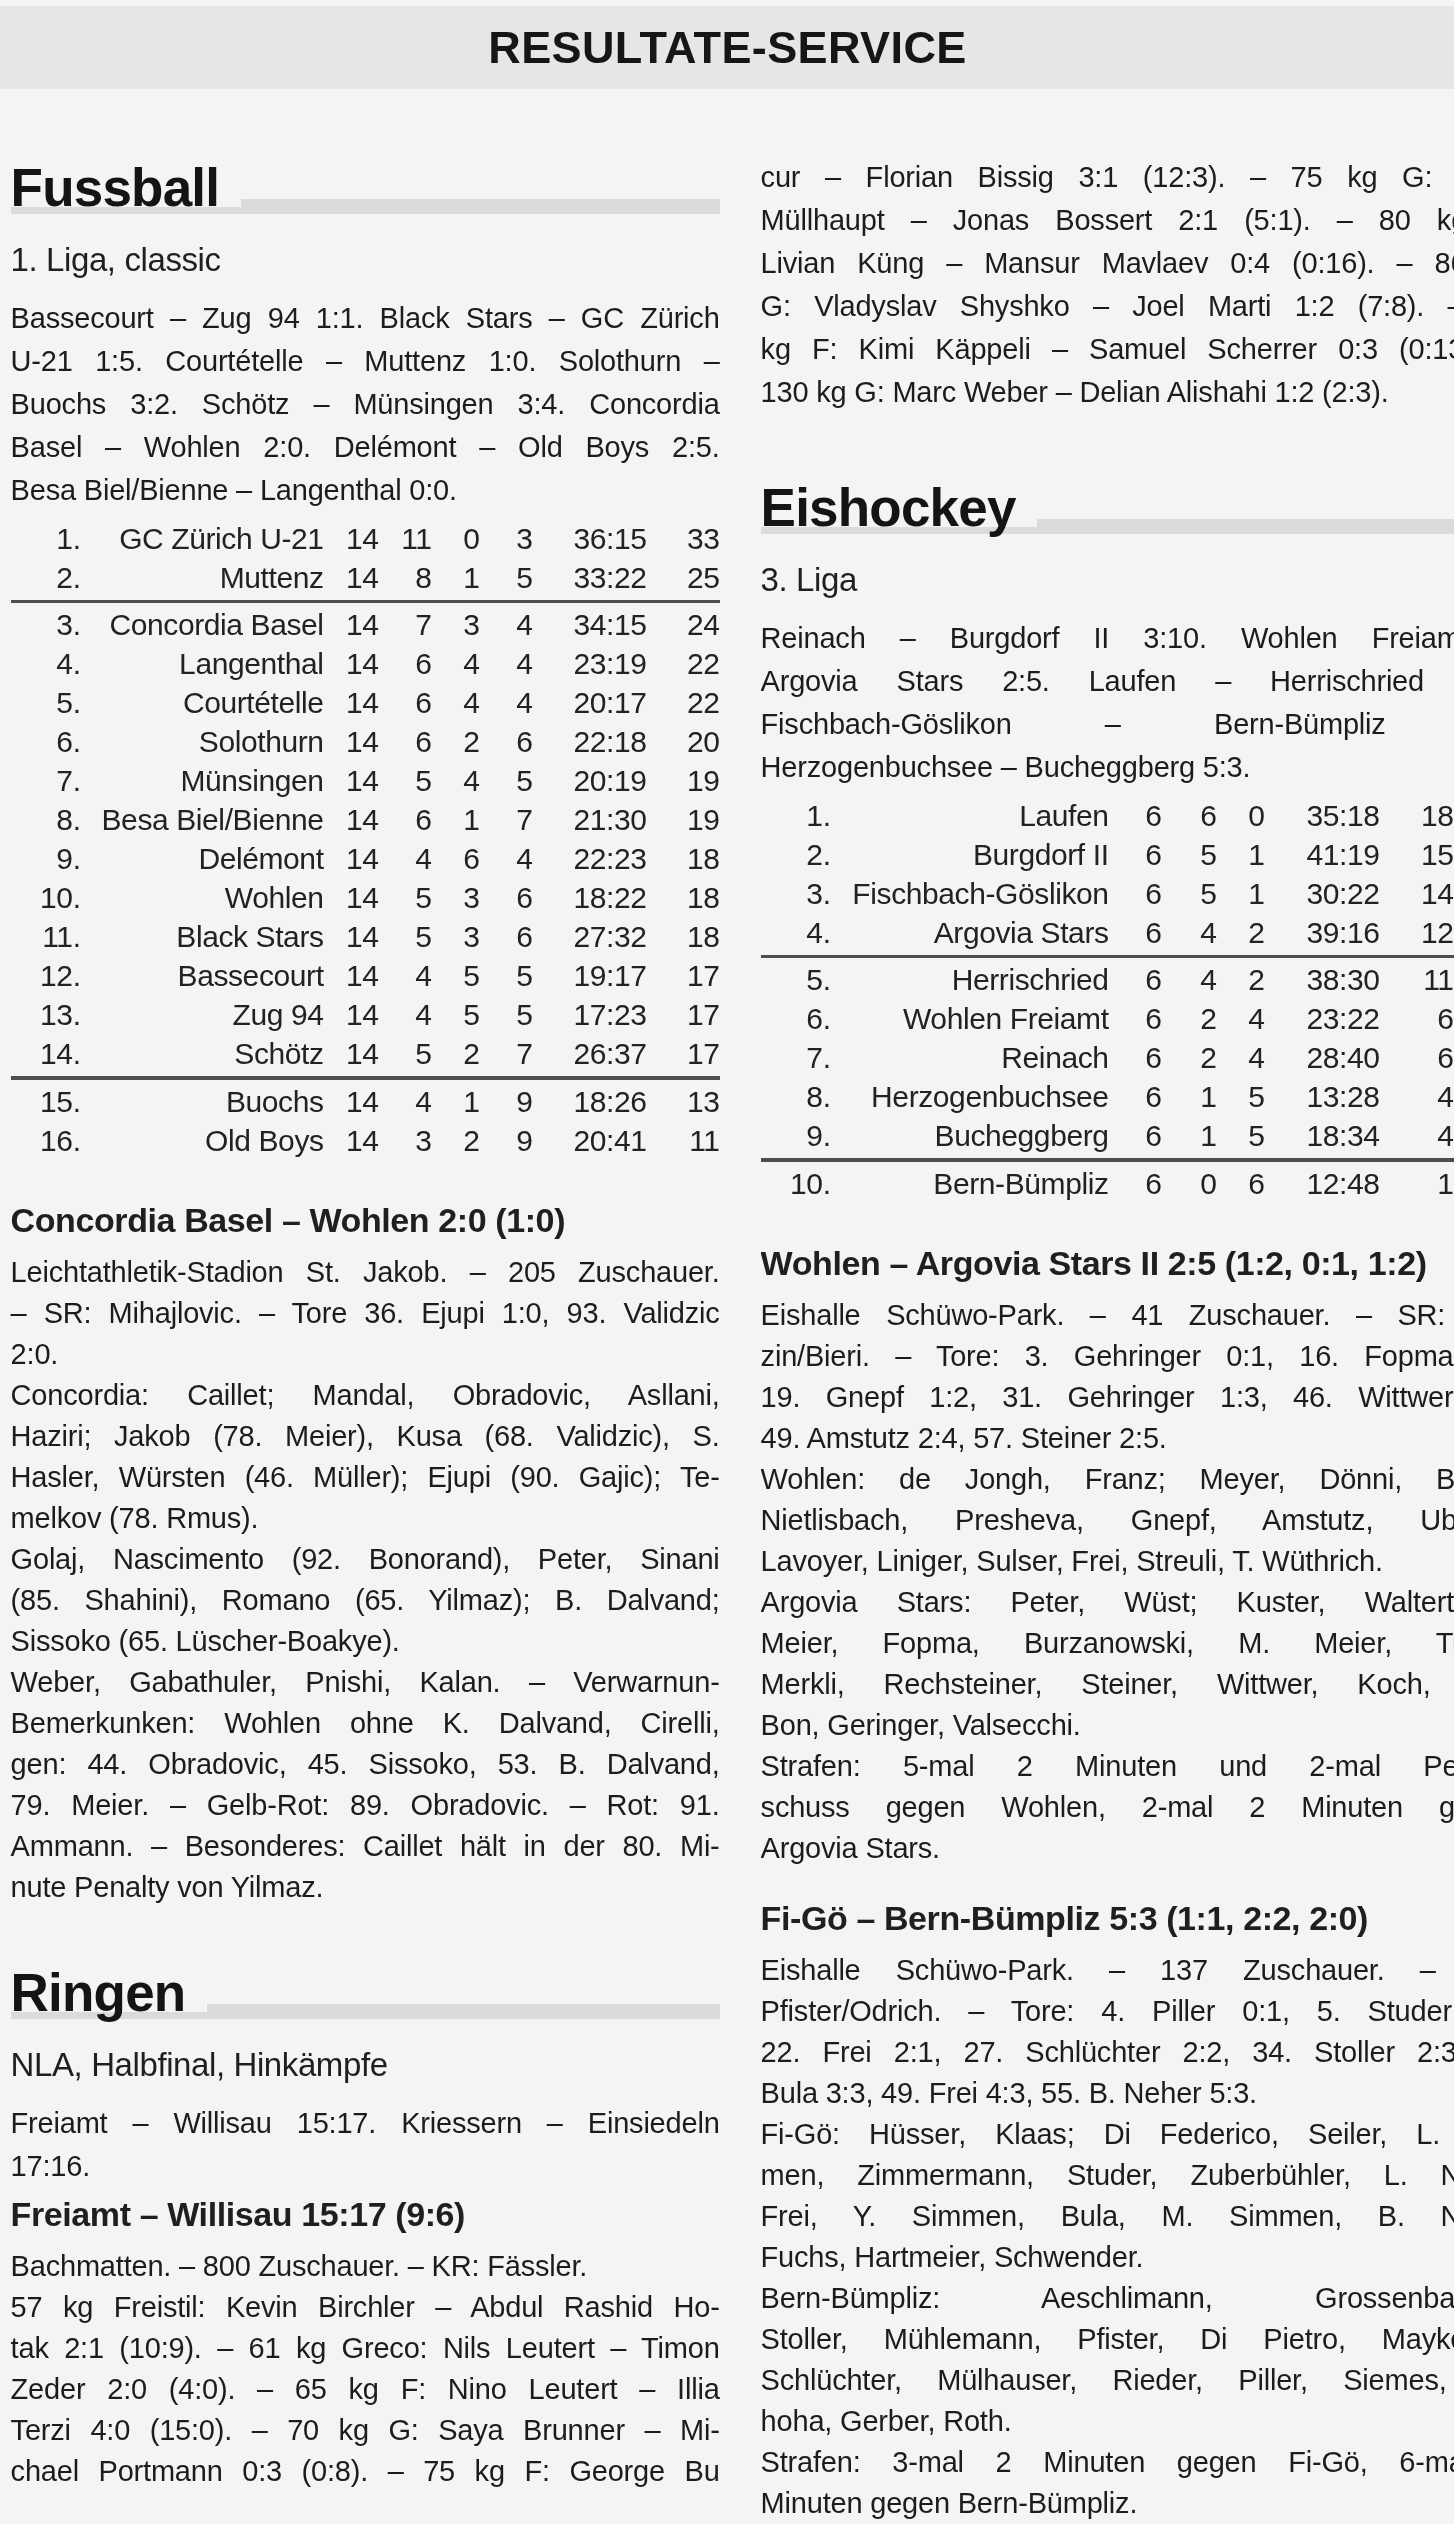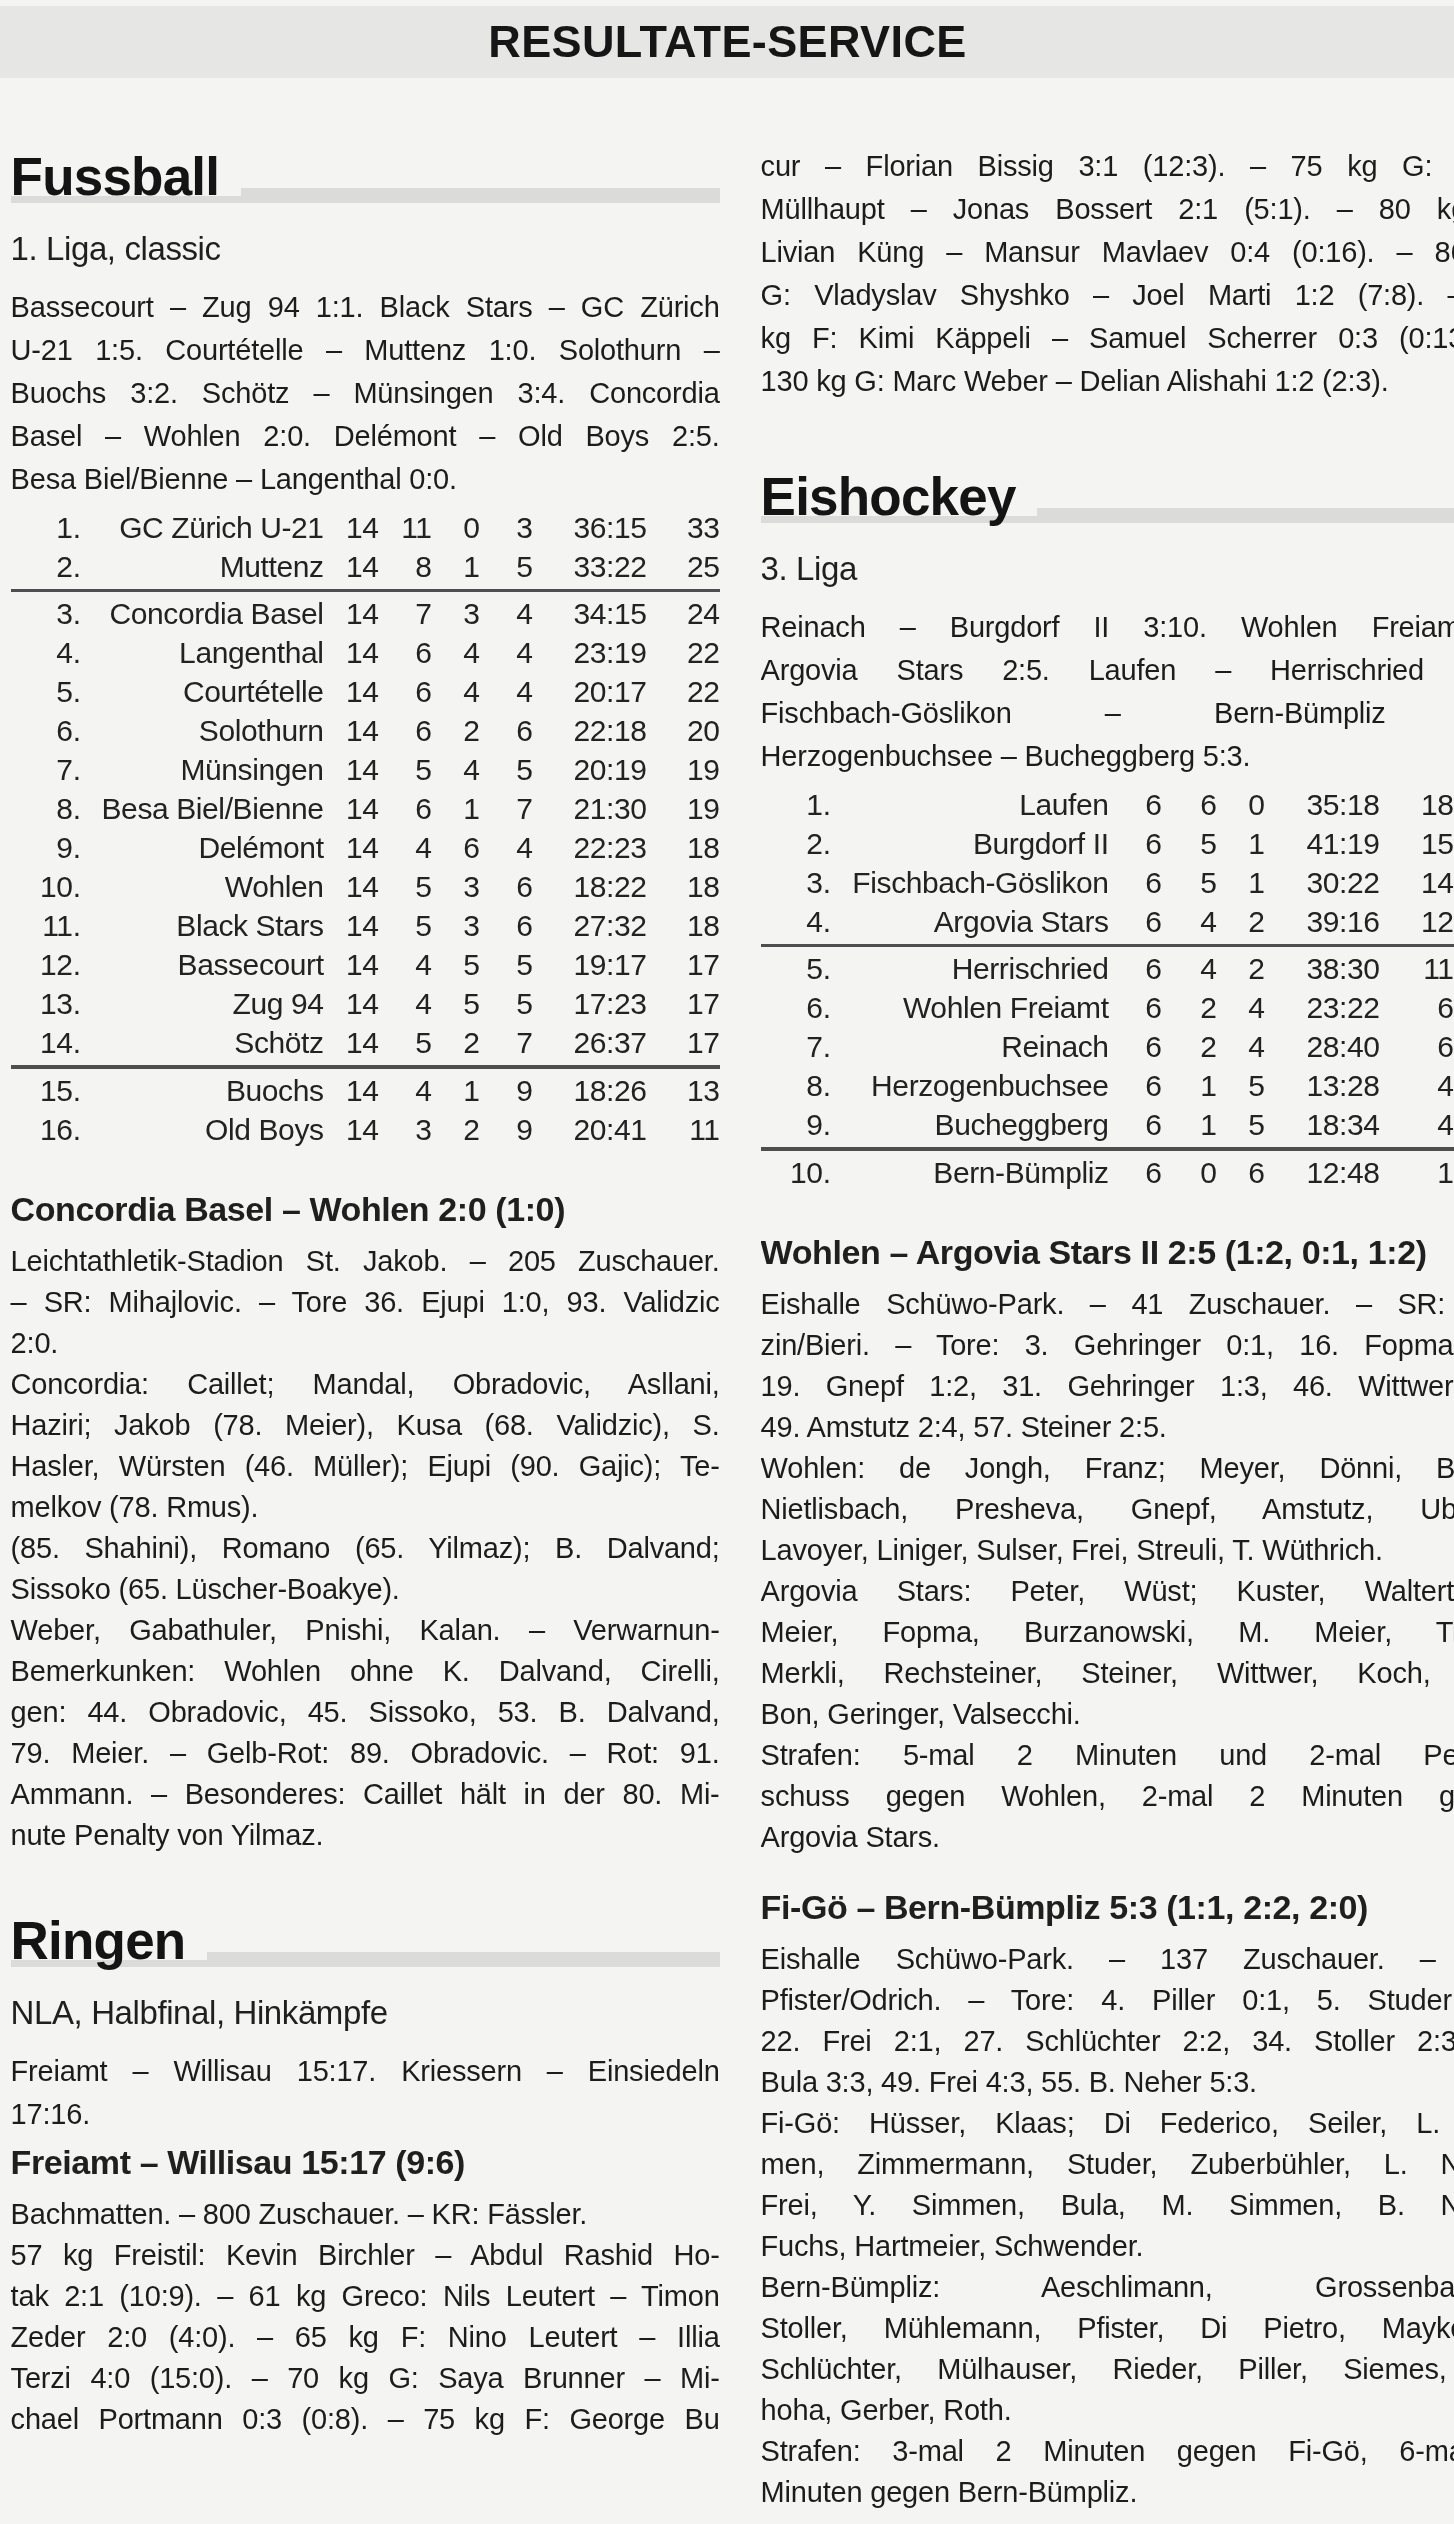--- a/index.html
+++ b/index.html
@@ -1,21 +1,21 @@
 <!DOCTYPE html>
 <html style="font-size:12px"><head>
 <meta charset="utf-8">
 <style>
   html,body{margin:0;padding:0;}
   body{width:1455px;height:2525px;overflow:hidden;background:#f4f4f2;
        font-family:"Liberation Sans", sans-serif;color:#1f1f1f;}
   .page{position:relative;width:1455px;height:2525px;overflow:hidden;}
 
   
-  .band{margin-top:6px;height:72px;background:#e6e6e4;
+  .band{margin-top:6px;height:83px;background:#e6e6e4;
         display:flex;align-items:center;justify-content:center;}
   .band h1{margin:0;font-size:45px;font-weight:bold;letter-spacing:0.4px;color:#161616;}
 
   
   .columns{display:flex;padding:67px 0 0 10.6px;align-items:flex-start;}
   .col-left{width:709px;flex:0 0 709px;}
   .col-right{width:695px;flex:0 0 695px;margin-left:41px;overflow:hidden;}
   .col-right .line{width:758px;}
   .col-right .stable{width:693px;}
   .col-left .stable{width:709px;}
@@ -254,20 +254,21 @@
                 <div class="line jl">– SR: Mihajlovic. – Tore 36. Ejupi 1:0, 93. Validzic</div>
                 <div class="line">2:0.</div>
               </div>
               <div class="pblock">
                 <div class="line jl">Concordia: Caillet; Mandal, Obradovic, Asllani,</div>
                 <div class="line jl">Haziri; Jakob (78. Meier), Kusa (68. Validzic), S.</div>
                 <div class="line jl">Hasler, Würsten (46. Müller); Ejupi (90. Gajic); Te-</div>
                 <div class="line">melkov (78. Rmus).</div>
               </div>
               <div class="pblock">
+                <div class="line jl">Golaj, Nascimento (92. Bonorand), Peter, Sinani</div>
                 <div class="line jl">(85. Shahini), Romano (65. Yilmaz); B. Dalvand;</div>
                 <div class="line">Sissoko (65. Lüscher-Boakye).</div>
               </div>
               <div class="pblock">
                 <div class="line jl">Weber, Gabathuler, Pnishi, Kalan. – Verwarnun-</div>
                 <div class="line jl">Bemerkunken: Wohlen ohne K. Dalvand, Cirelli,</div>
                 <div class="line jl">gen: 44. Obradovic, 45. Sissoko, 53. B. Dalvand,</div>
                 <div class="line jl">79. Meier. – Gelb-Rot: 89. Obradovic. – Rot: 91.</div>
                 <div class="line jl">Ammann. – Besonderes: Caillet hält in der 80. Mi-</div>
                 <div class="line">nute Penalty von Yilmaz.</div>

